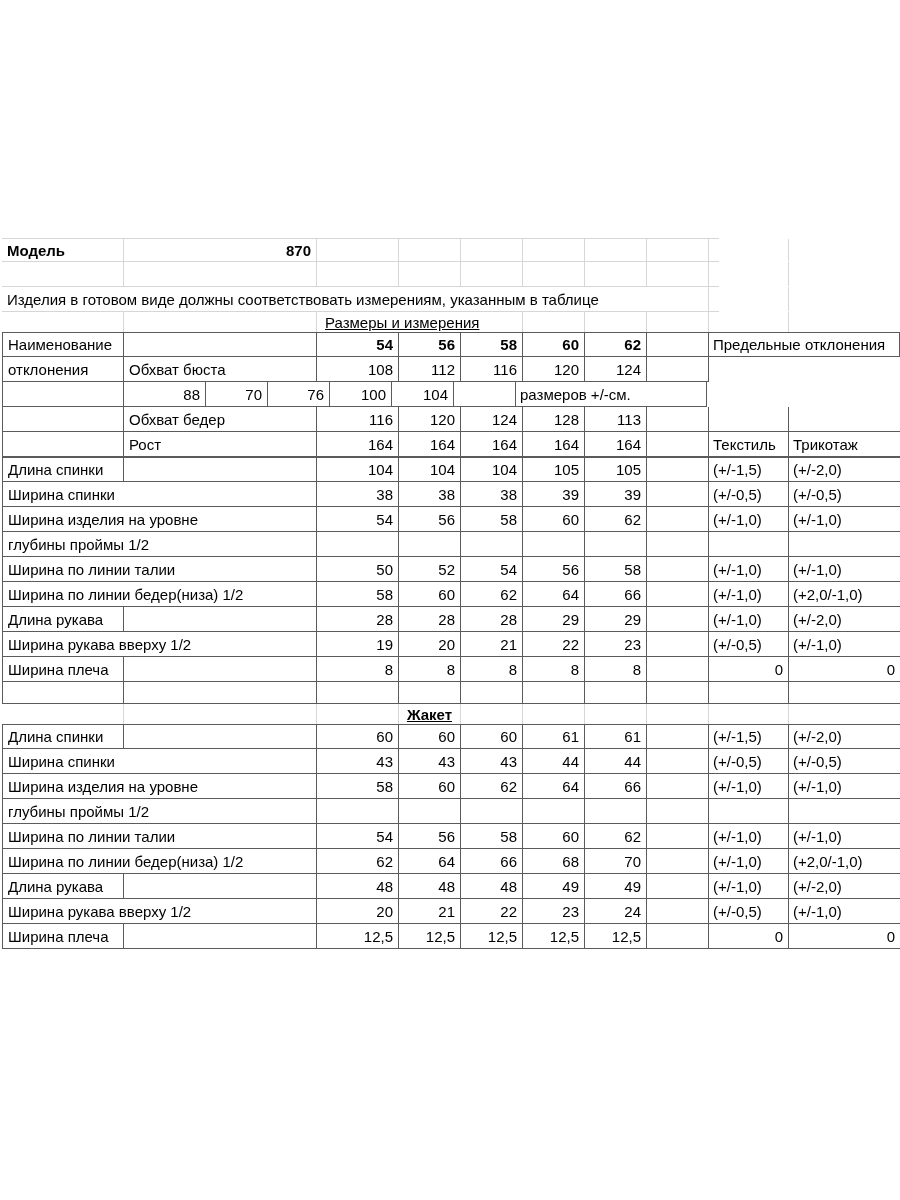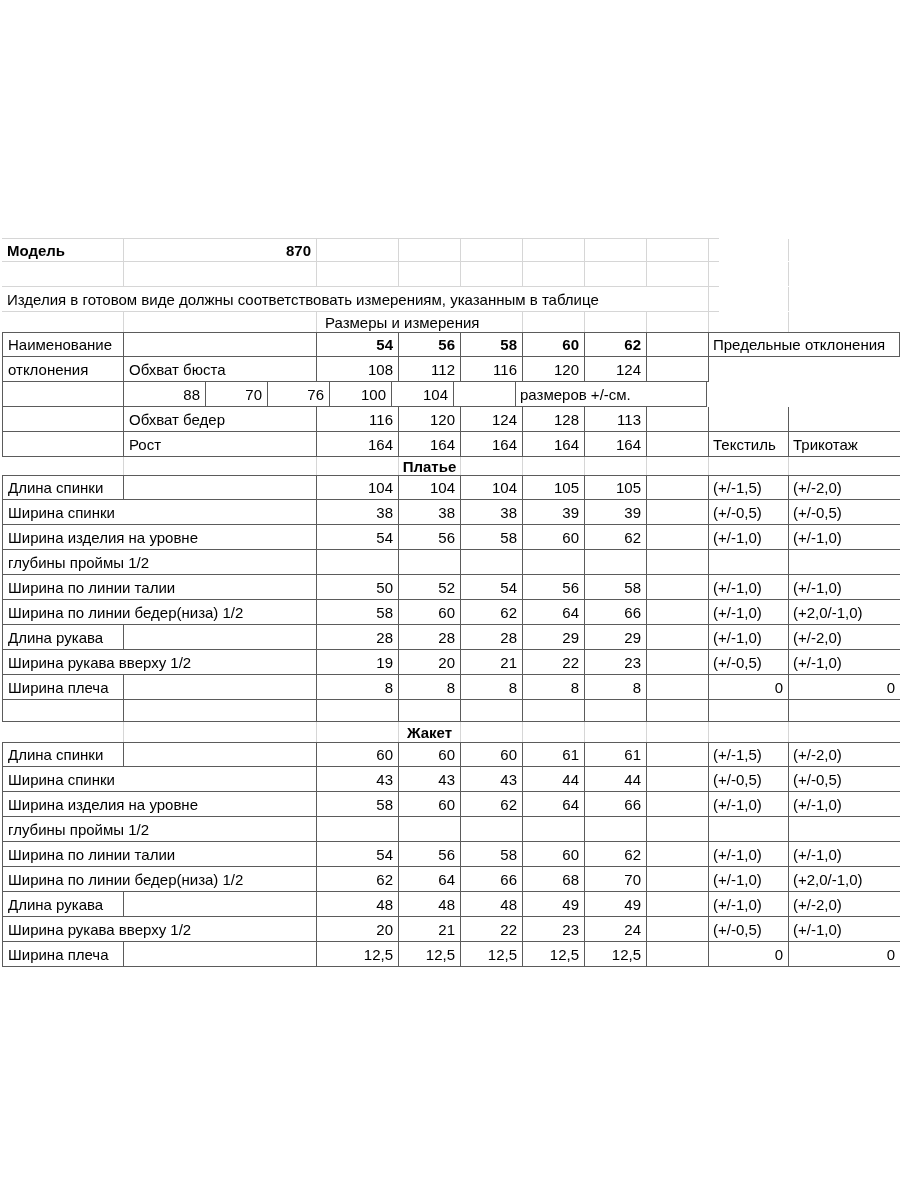--- a/index.html
+++ b/index.html
@@ -35,21 +35,21 @@
   .cI  { width: 80px; }
   .cJ  { width: 111px; }
   .cIJ { width: 191px; }
   .cAH { width: 707px; }
   .cCDE{ width: 206px; }
   .vals{ display: flex; width: 330px; height: 100%; }
   .cv  { width: 62px; }
   .cv0 { width: 82px; }
   
   .h18 { height: 18px; }
-  .h20 { height: 20px; }
+  .h20 { height: 20px; text-decoration: underline; }
   .h22 { height: 22px; }
   .h24 { height: 24px; }
   .h25 { height: 25px; align-items: flex-end; }
   
   .g { border-bottom: 1px solid var(--gl); }
   .g.nb { border-bottom: none; }
   .g.gt { border-top: 1px solid var(--gl); }
   .g .cell { border-right: 1px solid var(--gl); }
   .g .cell:last-child { border-right: none; }
   
@@ -175,32 +175,20 @@
             <div class="cell cv num">164</div>
             <div class="cell cv num">164</div>
             <div class="cell cv num">164</div>
           </div>
         <div class="cell cH"></div>
         <div class="cell cI tol">Текстиль</div>
         <div class="cell cJ tol">Трикотаж</div>
       </div>
     </div>
 
-    <div class="row g nb h18">
-      <div class="cell cA"></div>
-      <div class="cell cB"></div>
-      <div class="cell cC"></div>
-      <div class="cell cD ctr b">Платье</div>
-      <div class="cell cE"></div>
-      <div class="cell cF"></div>
-      <div class="cell cG"></div>
-      <div class="cell cH"></div>
-      <div class="cell cI"></div>
-      <div class="cell cJ"></div>
-    </div>
 
     <div class="tbl">
         <div class="row h25 first">
           <div class="cell cA lbl">Длина спинки</div>
           <div class="cell cB"></div>
           <div class="cell cv cv0 num">104</div>
           <div class="cell cv num">104</div>
           <div class="cell cv num">104</div>
           <div class="cell cv num">105</div>
           <div class="cell cv num">105</div>

